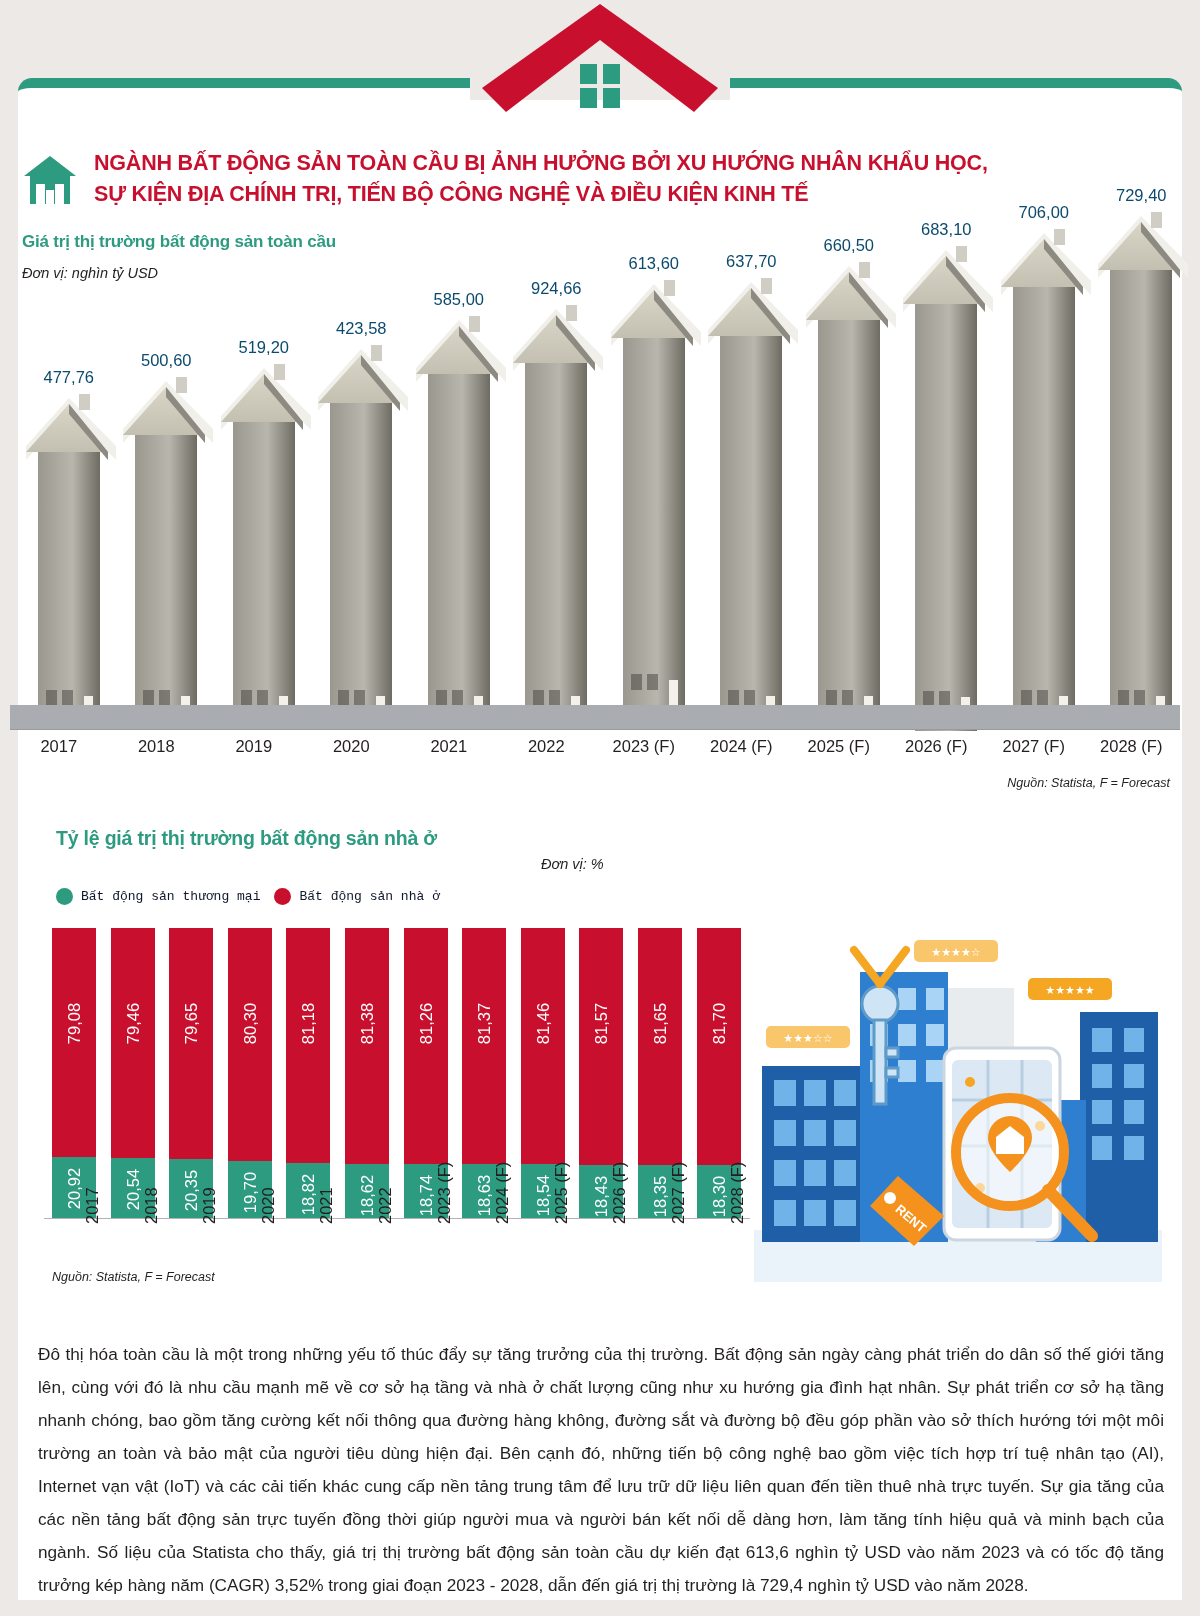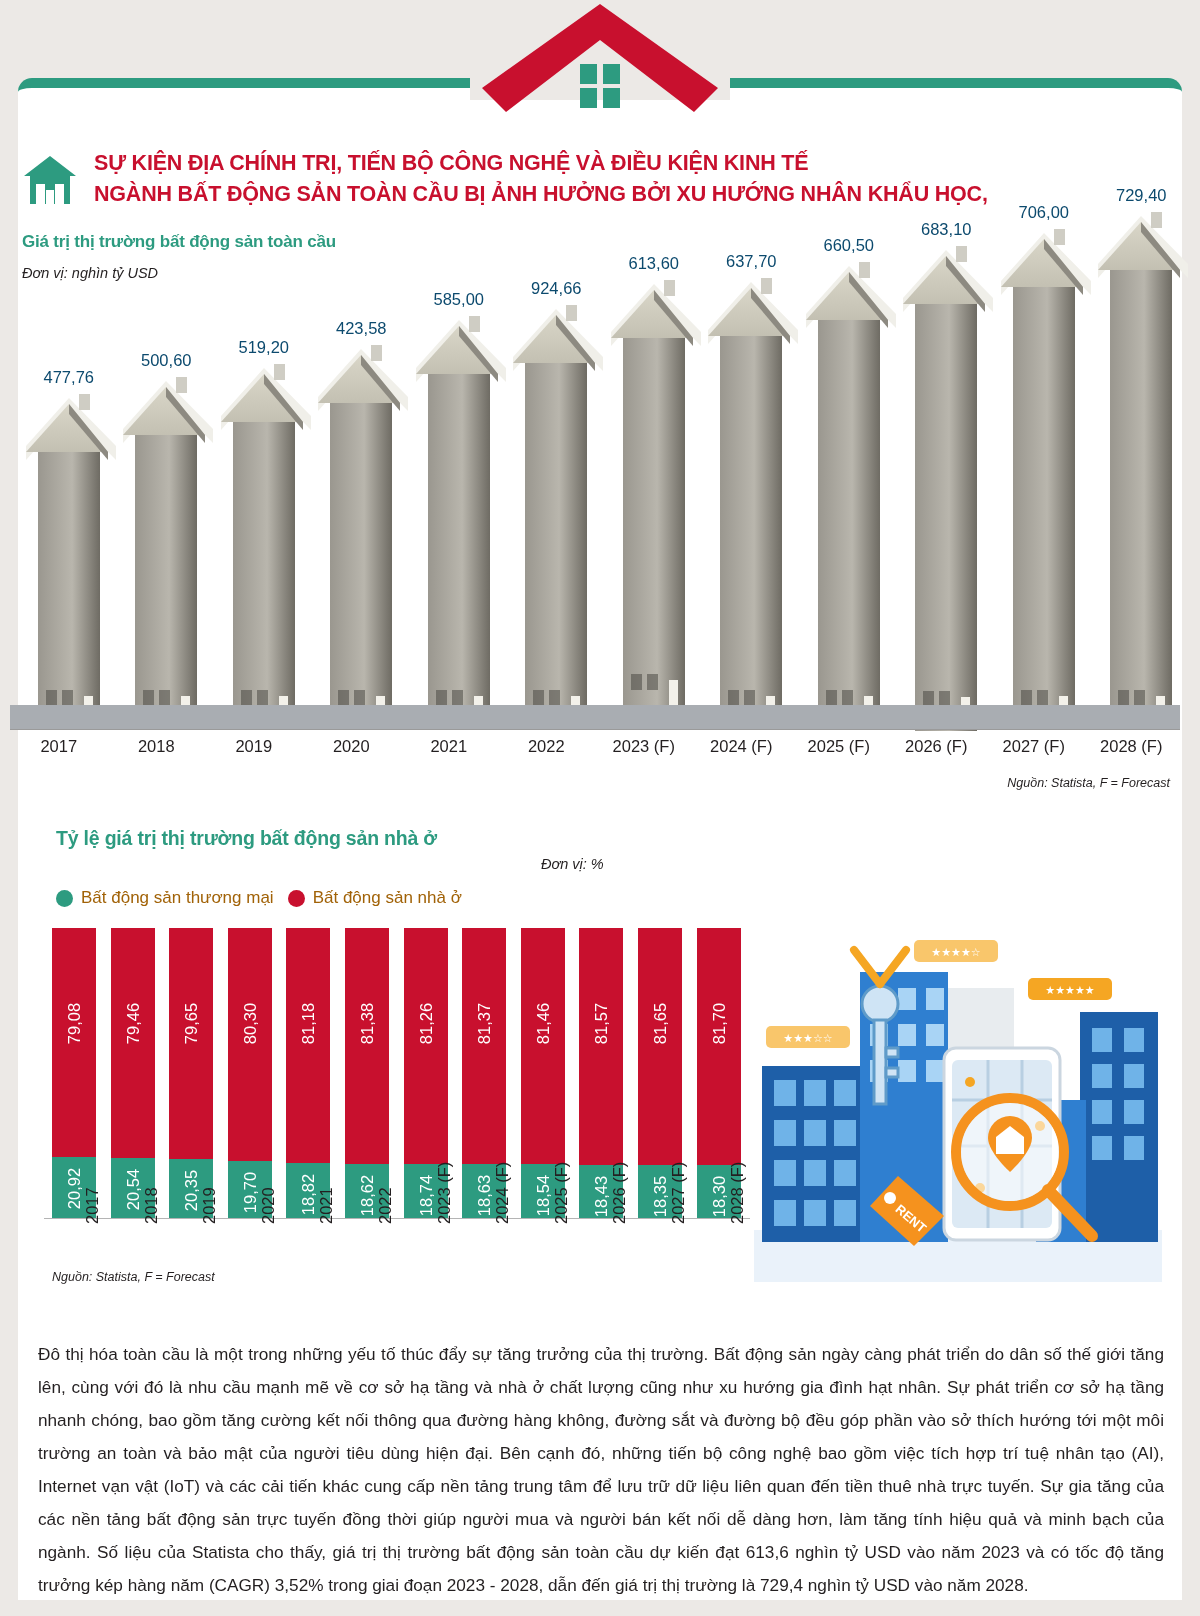--- a/index.html
+++ b/index.html
@@ -88,21 +88,21 @@
   #chart2-unit {
     position: absolute; left: 541px; top: 856px;
     color: #231f20; font-size: 14.5px; font-style: italic;
   }
   #legend2 {
     position: absolute; left: 56px; top: 888px;
     display: flex; align-items: center; gap: 14px;
   }
   .lg-item { display: flex; align-items: center; gap: 8px; }
   .lg-dot { width: 17px; height: 17px; border-radius: 50%; }
-  .lg-txt { font-size: 17px; color: #a16207; }
+  .lg-txt { font-size: 13px; color: #0f172a; font-family: Liberation Mono, monospace; }
 
   #chart2 { position: absolute; left: 52px; top: 918px; width: 700px; height: 300px; }
   .s-col { position: absolute; bottom: 0; width: 44px; }
   .s-red  { background: #c8102e; position: relative; }
   .s-grn  { background: #2d9b80; position: relative; }
   .s-lbl {
     position: absolute; left: 50%; color: #ffffff; font-size: 16.5px;
     white-space: nowrap; transform-origin: center;
   }
   .s-lbl-red { transform: translateX(-50%) rotate(-90deg); top: 86px; }
@@ -149,22 +149,22 @@
 <div id="headline-wrap">
   <span id="house-icon">
     <svg width="56" height="56" viewBox="0 0 56 56">
       <polygon points="28,2 54,22 48,22 48,50 8,50 8,22 2,22" fill="#2d9b80"></polygon>
       <rect x="14" y="30" width="9" height="20" fill="#ffffff"></rect>
       <rect x="33" y="30" width="9" height="20" fill="#ffffff"></rect>
       <rect x="24" y="36" width="8" height="14" fill="#ffffff"></rect>
     </svg>
   </span>
   <div id="headline">
+    <div>NGÀNH BẤT ĐỘNG SẢN TOÀN CẦU BỊ ẢNH HƯỞNG BỞI XU HƯỚNG NHÂN KHẨU HỌC,</div>
     <div>SỰ KIỆN ĐỊA CHÍNH TRỊ, TIẾN BỘ CÔNG NGHỆ VÀ ĐIỀU KIỆN KINH TẾ</div>
-    <div>NGÀNH BẤT ĐỘNG SẢN TOÀN CẦU BỊ ẢNH HƯỞNG BỞI XU HƯỚNG NHÂN KHẨU HỌC,</div>
   </div>
 </div>
 
 <div id="chart1-title">Giá trị thị trường bất động sản toàn cầu</div>
 <div id="chart1-unit">Đơn vị: nghìn tỷ USD</div>
 
 <div id="chart1">
     <div class="h-col" style="left: 5.75px; width: 106px; height: 336px; bottom: 10px;"><svg width="106" height="336" viewBox="0 0 106 336">
         <defs>
           <linearGradient id="g0" x1="0" y1="0" x2="1" y2="0">

